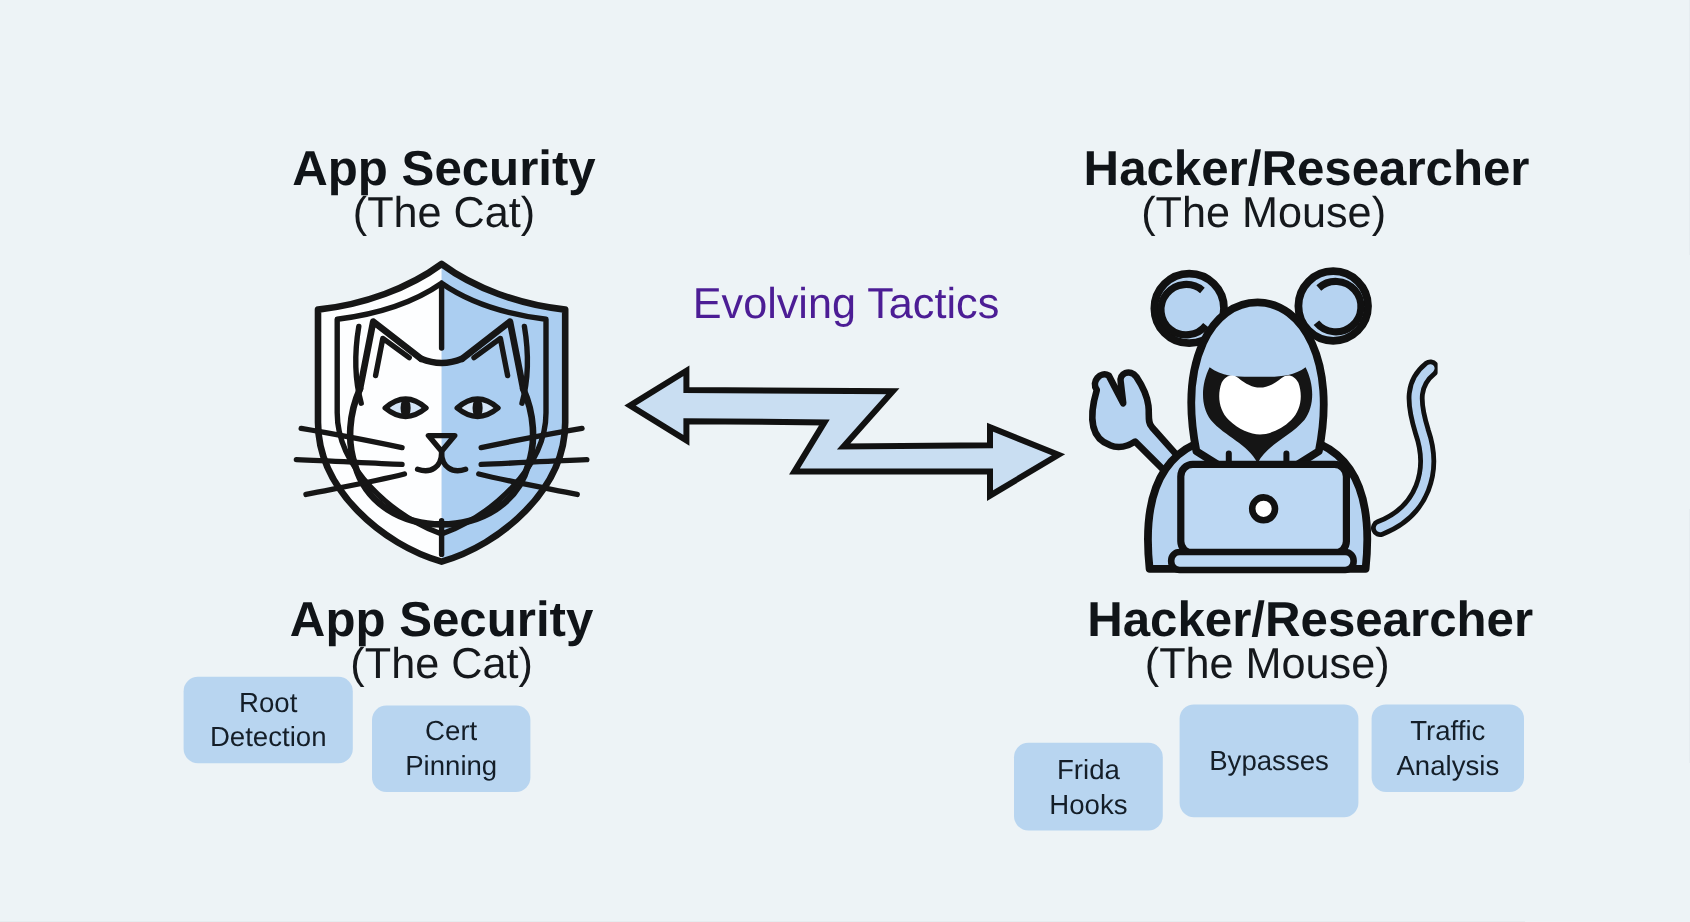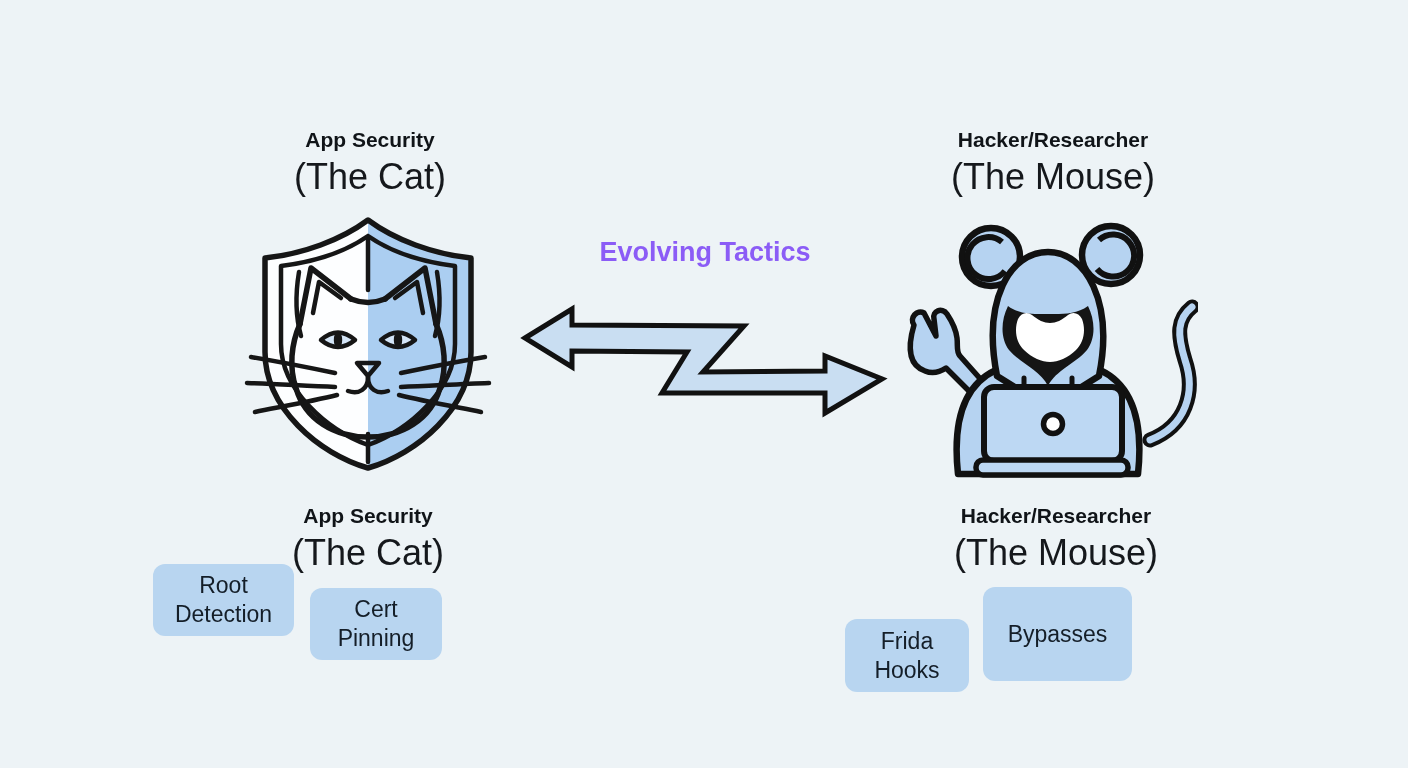--- a/index.html
+++ b/index.html
@@ -3,23 +3,23 @@
 <meta charset="utf-8">
 <style>
   html,body { margin:0; padding:0; background:#dfe7ec; }
   .canvas {
     position:relative; width:1408px; height:768px;
     background:#edf3f6; overflow:hidden;
     font-family:"Liberation Sans", sans-serif;
     color:#15181c;
   }
   .block { position:absolute; text-align:center; }
-  .title    { font-weight:700; font-size:21px; line-height:38px; color:#101418; }
+  .title    { font-weight:700; font-size:41px; line-height:38px; color:#101418; }
   .subtitle { font-weight:400; font-size:36px; line-height:36px; color:#15181c; }
-  .center-label { font-weight:700; font-size:27px; line-height:37px; color:#8b5cf6; }
+  .center-label { font-weight:400; font-size:36px; line-height:37px; color:#4c1d95; }
   .icon { position:absolute; }
   .tag {
     position:absolute; background:#b8d5f0; border-radius:12px;
     display:flex; align-items:center; justify-content:center;
     text-align:center; font-size:23px; line-height:29px; color:#141e28;
     padding:0 12px; box-sizing:border-box;
   }
 </style>
 </head>
 <body>
@@ -122,14 +122,15 @@
   <div class="block" style="left:906px; top:497px; width:300px;">
     <div class="title">Hacker/Researcher</div>
     <div class="subtitle">(The Mouse)</div>
   </div>
 
   <div class="tag" style="left:153px; top:564px; width:141px; height:72px;">Root Detection</div>
   <div class="tag" style="left:310px; top:588px; width:132px; height:72px;">Cert Pinning</div>
 
   <div class="tag" style="left:845px; top:587px; width:124px; height:73px;margin-top:32px;">Frida Hooks</div>
   <div class="tag" style="left:983px; top:587px; width:149px; height:94px;">Bypasses</div>
+  <div class="tag" style="left:1143px; top:587px; width:127px; height:73px;">Traffic Analysis</div>
 
 </div>
 
 </body></html>

